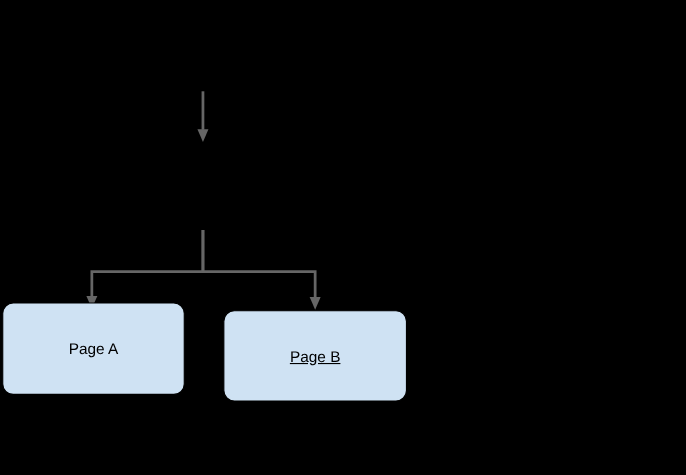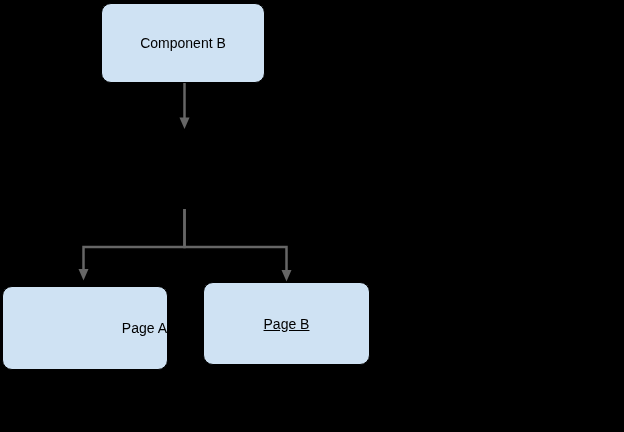--- a/index.html
+++ b/index.html
@@ -66,26 +66,23 @@
       <path class="conn-line" d="M184.5 209 L184.5 247 L83.5 247 L83.5 269.5"></path>
       <path class="conn-head" d="M83.5 280.5 L78.5 269 L88.5 269 Z"></path>
     </g>
 
     <g>
       <path class="conn-line" d="M184.5 209 L184.5 247 L286.5 247 L286.5 270.5"></path>
       <path class="conn-head" d="M286.5 281.5 L281.5 270 L291.5 270 Z"></path>
     </g>
   </svg>
 
-  <div class="node" style="left:101px; top:3px; width:164px; height:80px;">
-    <span class="node-label">Component B</span>
-  </div>
 
 
-  <div class="node" style="left:2px; top:286px; width:166px; height:84px;justify-content:flex-end;">
+  <div class="node" style="left:2px; top:275px; width:166px; height:84px;">
     <span class="node-label">Page A</span>
   </div>
 
   <div class="node" style="left:203px; top:282px; width:167px; height:83px;text-decoration:underline;">
     <span class="node-label">Page B</span>
   </div>
 
 </div>
 
 </body></html>

